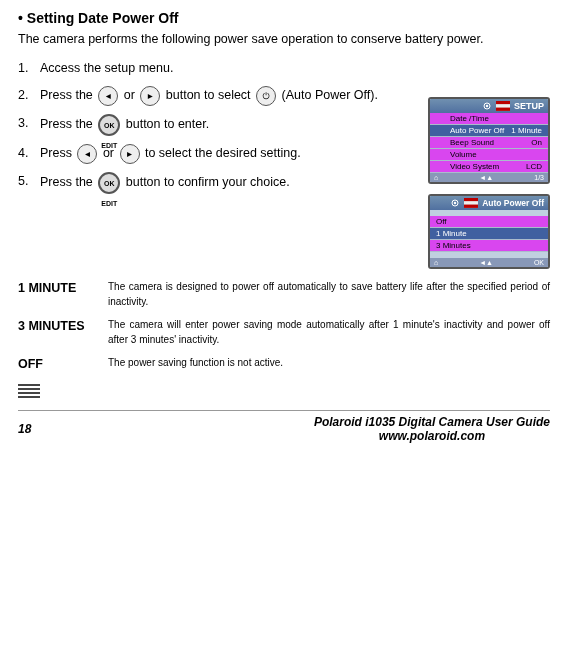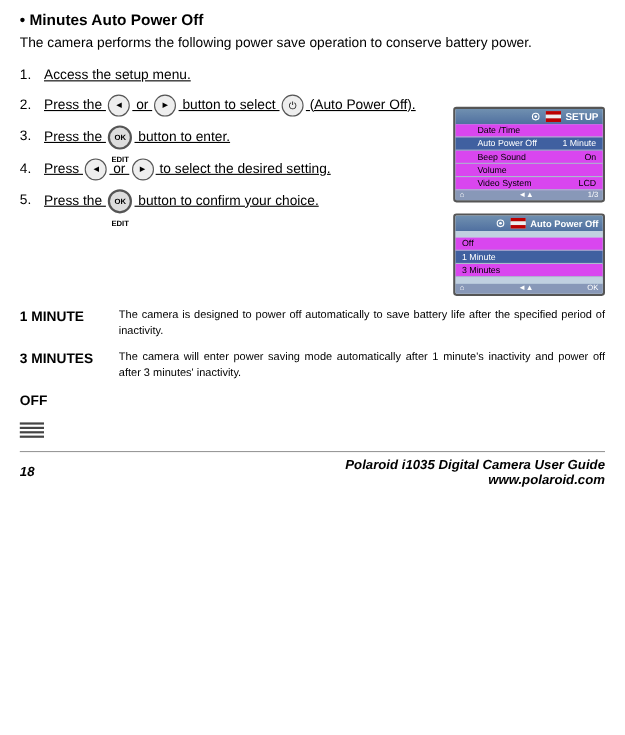--- a/index.html
+++ b/index.html
@@ -47,21 +47,20 @@
 
     .step-number {
       min-width: 22px;
       font-size: 12.5px;
       padding-top: 0px;
     }
 
     .step-text {
       flex: 1;
       text-align: justify;
-      text-decoration: underline;
     }
 
     .inline-icon {
       display: inline-block;
       width: 20px;
       height: 20px;
       border-radius: 50%;
       border: 1.5px solid #555;
       background: #eee;
       vertical-align: middle;
@@ -81,21 +80,21 @@
       vertical-align: middle;
       text-align: center;
       line-height: 20px;
       font-size: 8px;
       font-weight: bold;
       margin: 0 2px;
     }
 
     
     .camera-screen {
-      width: 138px;
+      width: 122px;
       border: 2px solid #555;
       border-radius: 3px;
       overflow: hidden;
       font-size: 9px;
       background: #c8d8e8;
     }
 
     .camera-screen-header {
       background: linear-gradient(to bottom, #7090b0, #5070a0);
       color: #fff;
@@ -204,30 +203,30 @@
       font-size: 12px;
       font-weight: bold;
       font-style: italic;
     }
 
     .footer-page-num {
       font-weight: bold;
     }
 
     .footer-title {
-      text-align: right;
+      text-align: center;
       font-weight: bold;
       font-style: italic;
     }
   </style>
 </head>
 <body>
 
 <div style="font-weight:bold; font-size:14px; margin-bottom:4px;">
-  <span>• Minutes Auto Power Off</span>
+  <span>• Setting Date Power Off</span>
 </div>
 
 <p class="intro-text">The camera performs the following power save operation to conserve battery power.</p>
 
 <div class="content-area">
 
   <div class="steps-column">
 
     <div class="step">
       <span class="step-number">1.</span>
@@ -356,20 +355,21 @@
     <span class="desc-def">The camera is designed to power off automatically to save battery life after the specified period of inactivity.</span>
   </div>
 
   <div class="desc-row">
     <span class="desc-term">3 MINUTES</span>
     <span class="desc-def">The camera will enter power saving mode automatically after 1 minute's inactivity and power off after 3 minutes' inactivity.</span>
   </div>
 
   <div class="desc-row">
     <span class="desc-term">OFF</span>
+    <span class="desc-def">The power saving function is not active.</span>
   </div>
 
 </div>
 
 <div class="note-section">
   <div class="note-icon">
     <div style="display:flex; flex-direction:column; gap:2px; width:22px; padding-top:2px;">
       <div class="note-line"></div>
       <div class="note-line"></div>
       <div class="note-line"></div>

